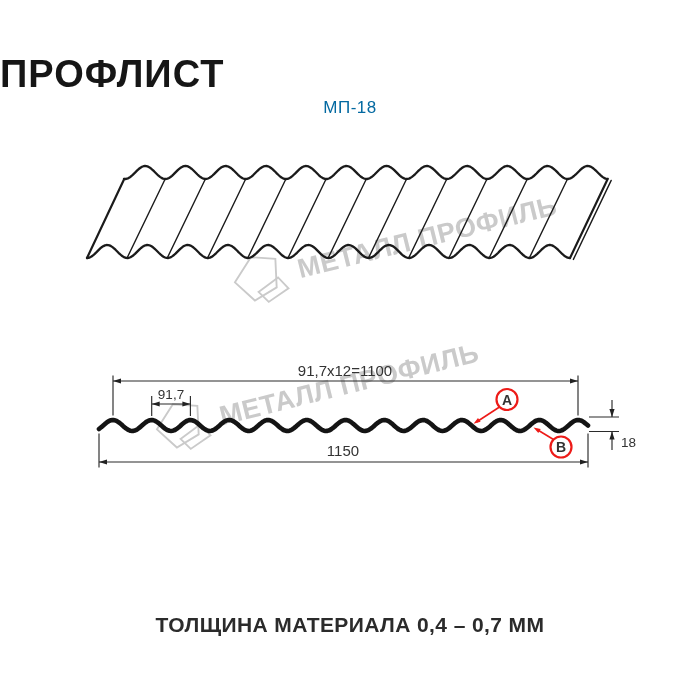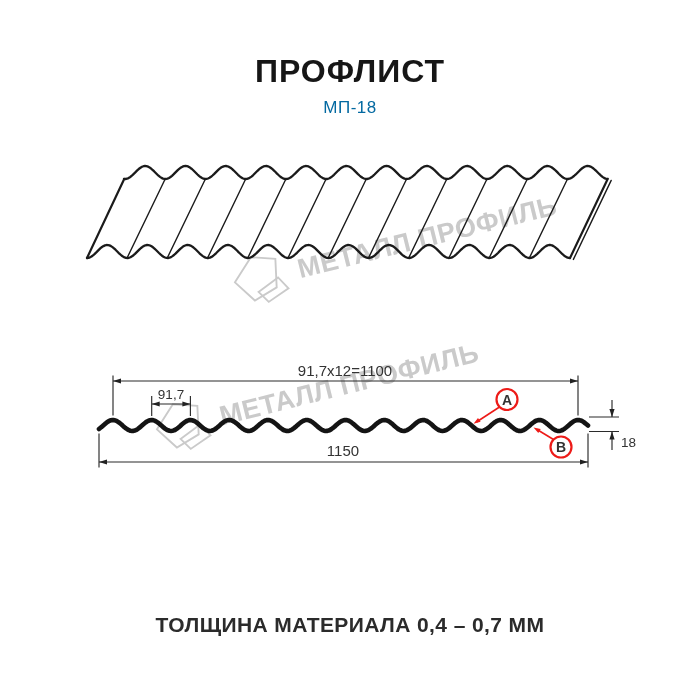--- a/index.html
+++ b/index.html
@@ -1,20 +1,20 @@
 <!DOCTYPE html>
 <html><head>
 <meta charset="utf-8">
 <style>
   html,body{margin:0;padding:0;background:#fff;}
   .page{position:relative;width:700px;height:700px;background:#ffffff;overflow:hidden;
         font-family:"Liberation Sans",sans-serif;}
   
-  .title{position:absolute;top:55px;left:0;width:100%;text-align:center;
-         font-size:32px;font-weight:800;letter-spacing:1px;color:#161616;line-height:1;}
+  .title{position:absolute;top:55px;left:0;width:100%;
+         font-size:38px;font-weight:800;letter-spacing:1px;color:#161616;line-height:1;}
   .subtitle{position:absolute;top:99px;left:0;width:100%;text-align:center;
             font-size:17px;font-weight:400;letter-spacing:.5px;color:#0369a1;line-height:1;}
   
   .wm{position:absolute;display:flex;align-items:center;gap:10px;
       transform:rotate(-14deg);transform-origin:left center;z-index:1;}
   .wm-text{font-size:27px;font-weight:700;letter-spacing:.5px;color:#cacaca;white-space:nowrap;line-height:1;}
   .wm1{left:232px;top:258px;}
   .wm2{left:154px;top:405px;}
   
   .draw{position:absolute;left:0;top:0;z-index:2;}

